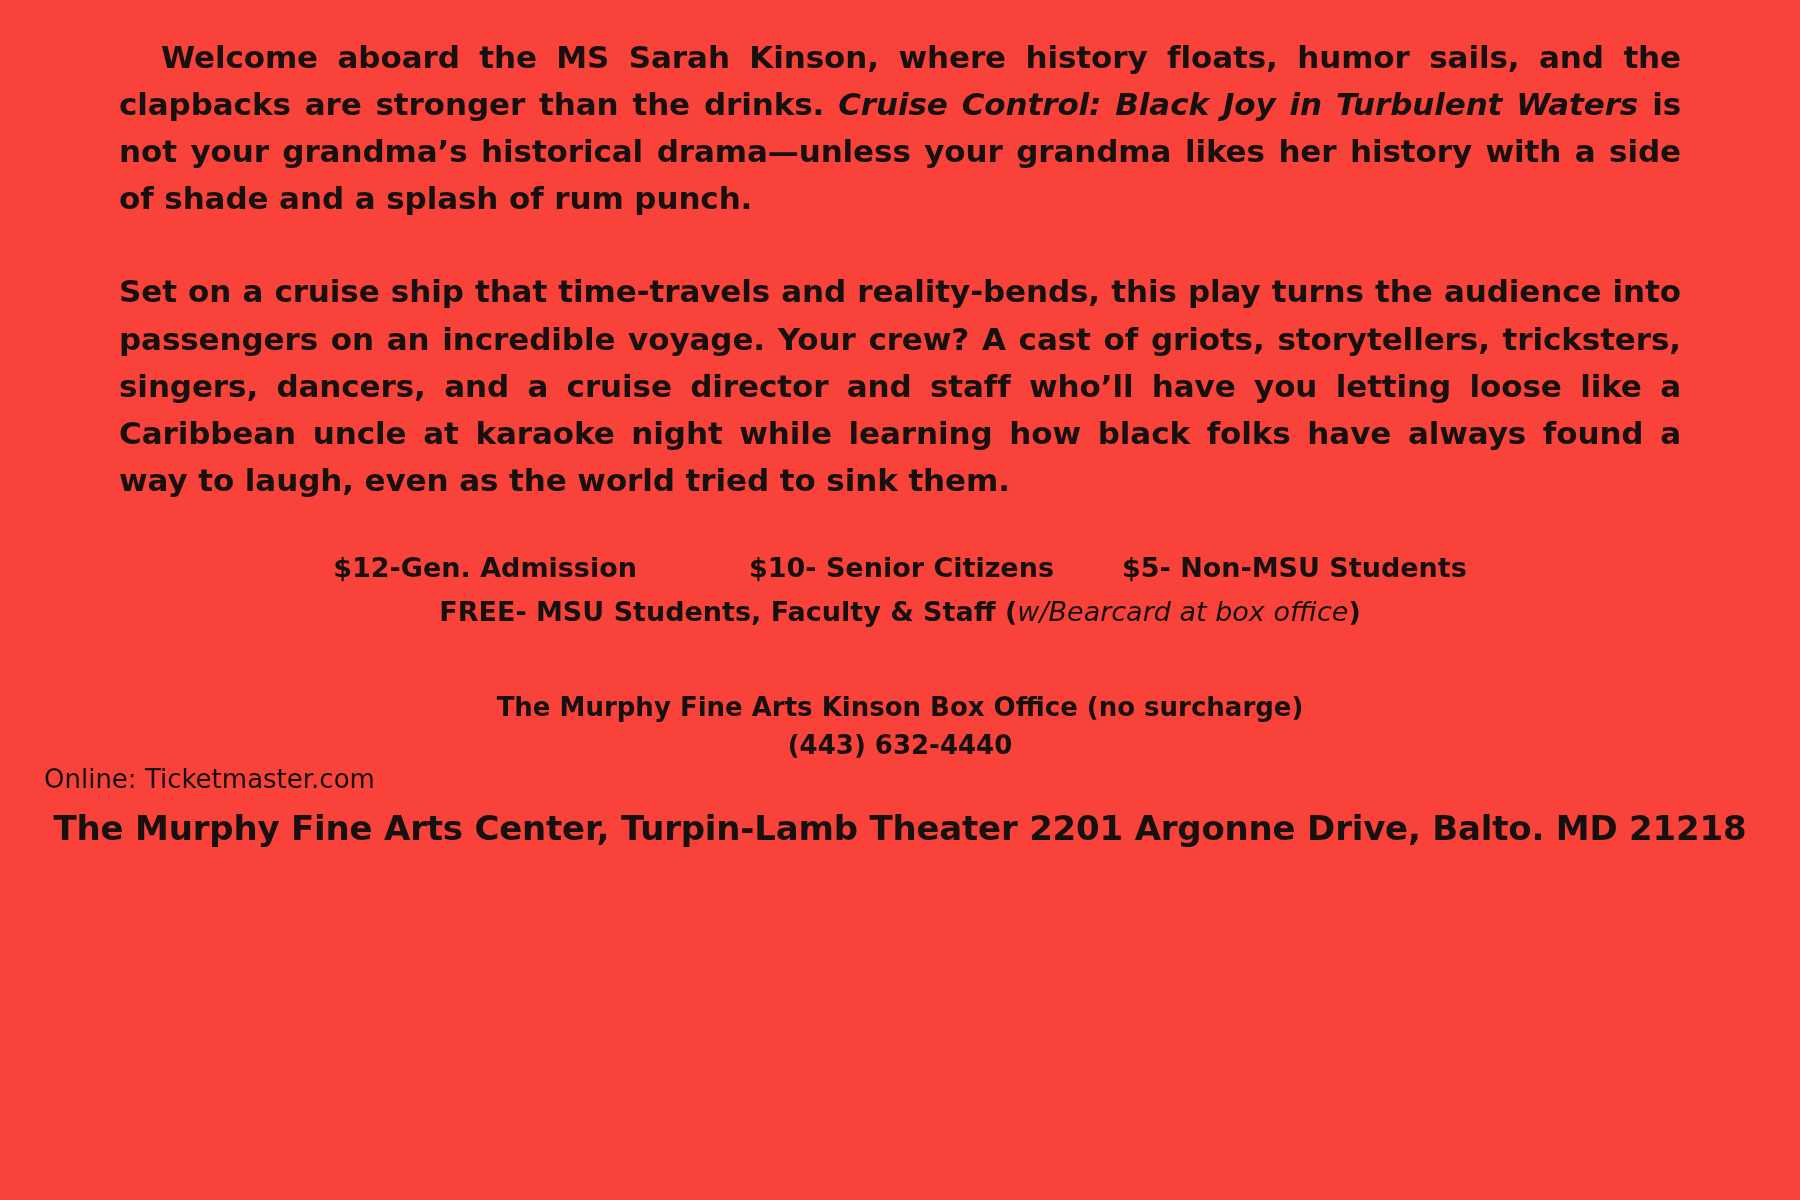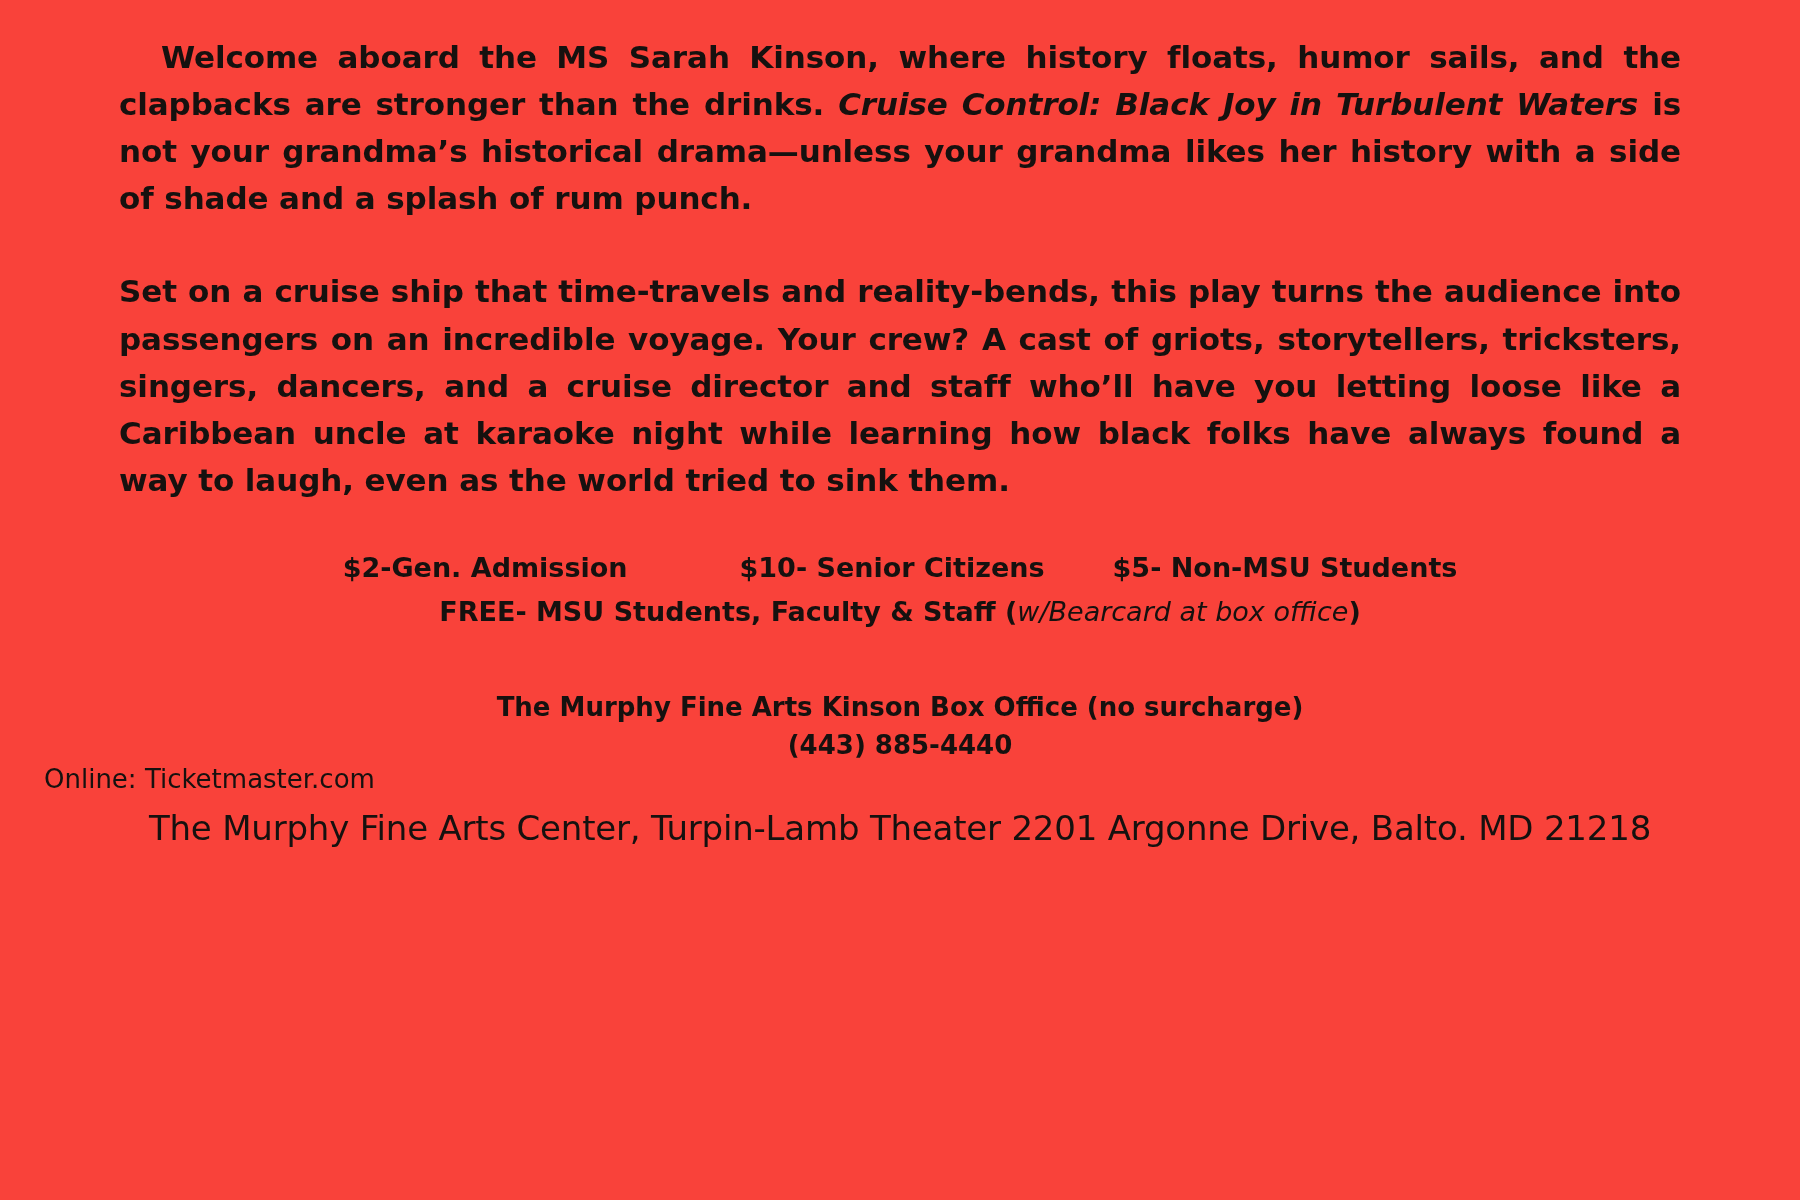--- a/index.html
+++ b/index.html
@@ -97,21 +97,21 @@
     font-weight: 700;
     line-height: 1.45;
   }
   .online {
     font-size: 26px;
     font-weight: 400;
   }
   .venue {
     text-align: center;
     font-size: 34px;
-    font-weight: 400;
+    font-weight: 700;
     margin-top: 14px;
     letter-spacing: -0.2px;
     white-space: nowrap;
   }
 </style>
 </head>
 <body>
 
 <div class="page">
 
@@ -119,29 +119,29 @@
     <span>Welcome aboard the MS Sarah Kinson, where history floats, humor sails, and the clapbacks are stronger than the drinks.  </span><span class="italic-title">Cruise Control: Black Joy in Turbulent Waters</span><span> is not your grandma’s historical drama—unless your grandma likes her history with a side of shade and a splash of rum punch.</span>
   </p>
 
   <p class="body-para second">Set on a cruise ship that time-travels and reality-bends, this play turns the audience into passengers on an incredible voyage. Your crew? A cast of griots, storytellers, tricksters, singers, dancers, and a cruise director and staff who’ll have you letting loose like a Caribbean uncle at karaoke night while learning how black folks have always found a way to laugh, even as the world tried to sink them.</p>
 
   <div class="dates">
   </div>
 
   <div class="prices">
     <span class="row1">
-      <span>$2-Gen. Admission</span><span class="gap1"></span><span>$10- Senior Citizens</span><span class="gap2"></span><span>$5- Non-MSU Students</span>
+      <span>$12-Gen. Admission</span><span class="gap1"></span><span>$10- Senior Citizens</span><span class="gap2"></span><span>$5- Non-MSU Students</span>
     </span>
     <span class="row2">
       <span>FREE- MSU Students, Faculty &amp; Staff </span><span>(</span><span class="note">w/Bearcard at box office</span><span>)</span>
     </span>
   </div>
 
   <div class="contact">
     <div class="boxoffice">The Murphy Fine Arts Kinson Box Office (no surcharge)</div>
-    <div class="phone">(443) 885-4440</div>
+    <div class="phone">(443) 632-4440</div>
   </div>
 
   <div class="online">Online: Ticketmaster.com</div>
 
   <div class="venue">The Murphy Fine Arts Center, Turpin-Lamb Theater 2201 Argonne Drive, Balto. MD 21218</div>
 
 </div>
 
 </body></html>

